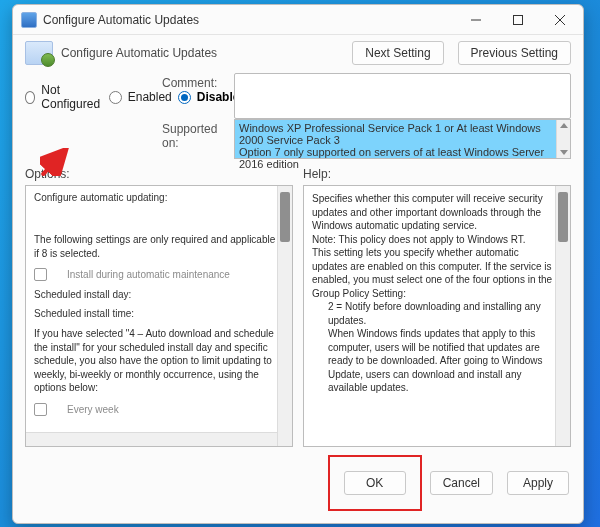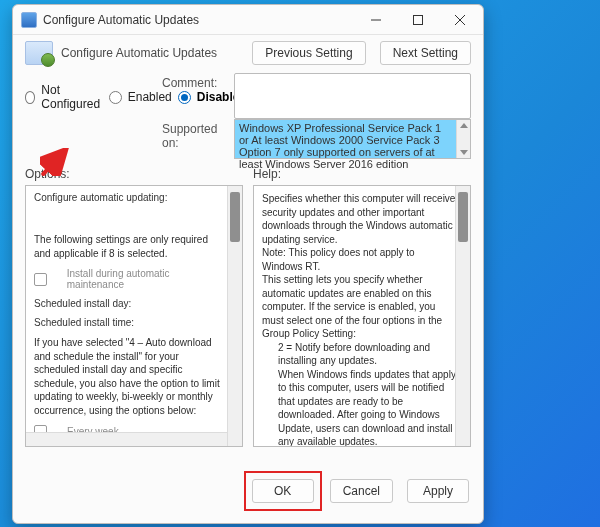--- a/index.html
+++ b/index.html
@@ -9,21 +9,21 @@
     font-family: "Segoe UI", Tahoma, sans-serif;
     font-size: 12px;
     background: linear-gradient(135deg, #1fa6ea 0%, #1b87d8 60%, #1f6fe1 100%);
     color: #222;
     position: relative;
     overflow: hidden;
   }
   .window {
     position: absolute;
     top: 4px; left: 12px;
-    width: 472px; height: 520px;
+    width: 572px; height: 520px;
     background: #fbfbfb;
     border: 1px solid #bdbdbd;
     border-radius: 6px;
     box-shadow: 0 6px 18px rgba(0,0,0,0.28);
     display: flex; flex-direction: column;
   }
   
   .titlebar {
     height: 30px;
     display: flex; align-items: center;
@@ -174,21 +174,21 @@
   .footer {
     display: flex;
     justify-content: flex-end;
     align-items: center;
     gap: 8px;
     padding: 10px 14px 12px 14px;
   }
   .ok-hl {
     position: relative;
     display: inline-flex;
-    padding: 6px;
+    padding: 14px;
     border: 2px solid #e02424;
   }
 
   
   .arrow-anno {
     position: absolute;
     left: 40px; top: 148px;
     width: 34px; height: 28px;
     pointer-events: none;
   }
@@ -215,22 +215,22 @@
     <span class="t-btn">
       <svg width="10" height="10" viewBox="0 0 10 10">
           <path d="M0 0l10 10M10 0L0 10" stroke="#333" stroke-width="1"></path>
         </svg>
     </span>
   </div>
 
   <div class="head">
     <span class="h-icon"></span>
     <span class="h-title">Configure Automatic Updates</span>
+    <span class="btn">Next Setting</span>
     <span class="btn">Previous Setting</span>
-    <span class="btn">Next Setting</span>
   </div>
 
   <div class="grid2">
     <div class="states">
       <div class="radio-row">
         <span class="radio"></span>
         <span>Not Configured</span>
       </div>
       <div class="radio-row">
         <span class="radio"></span>

